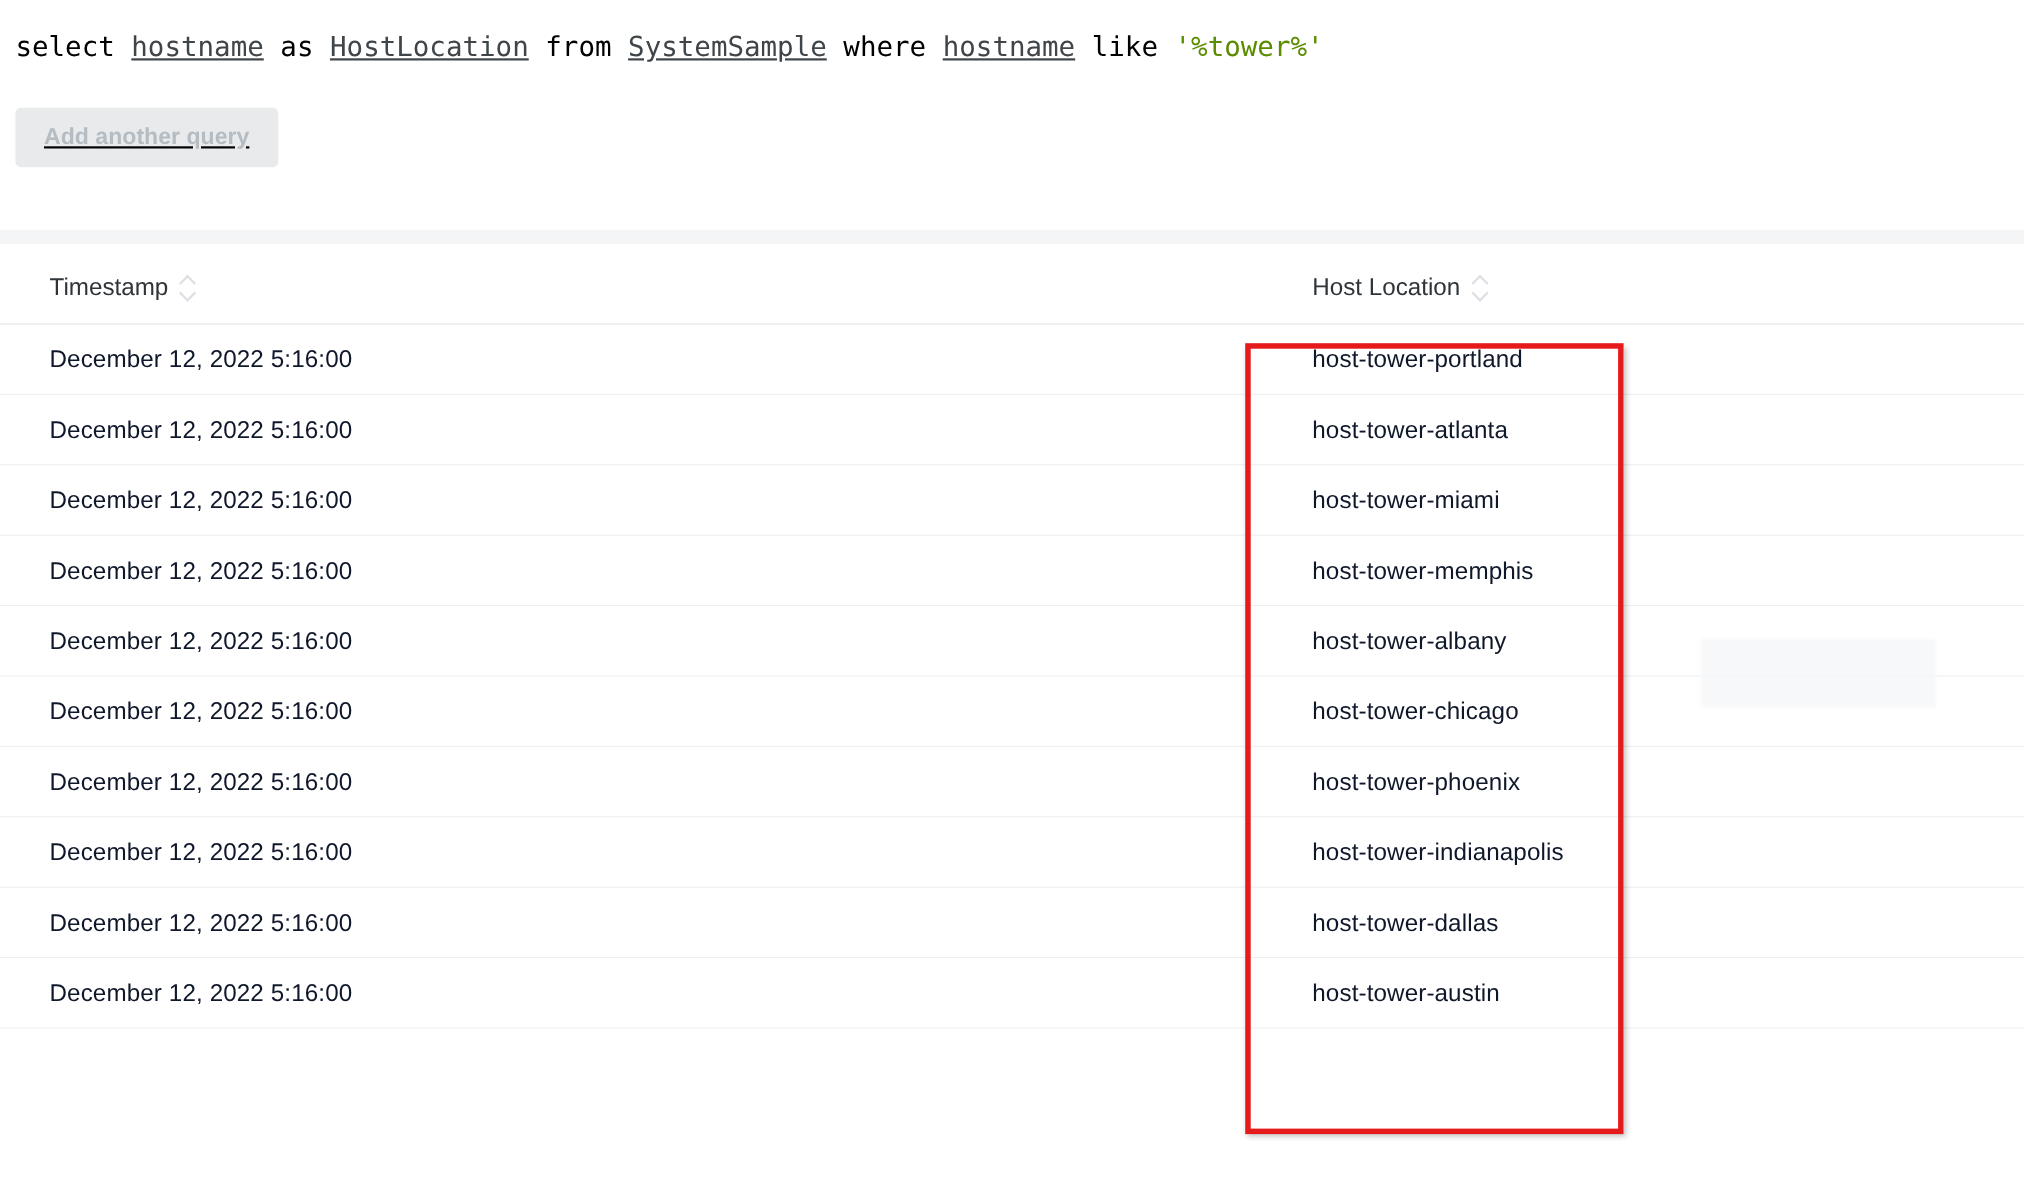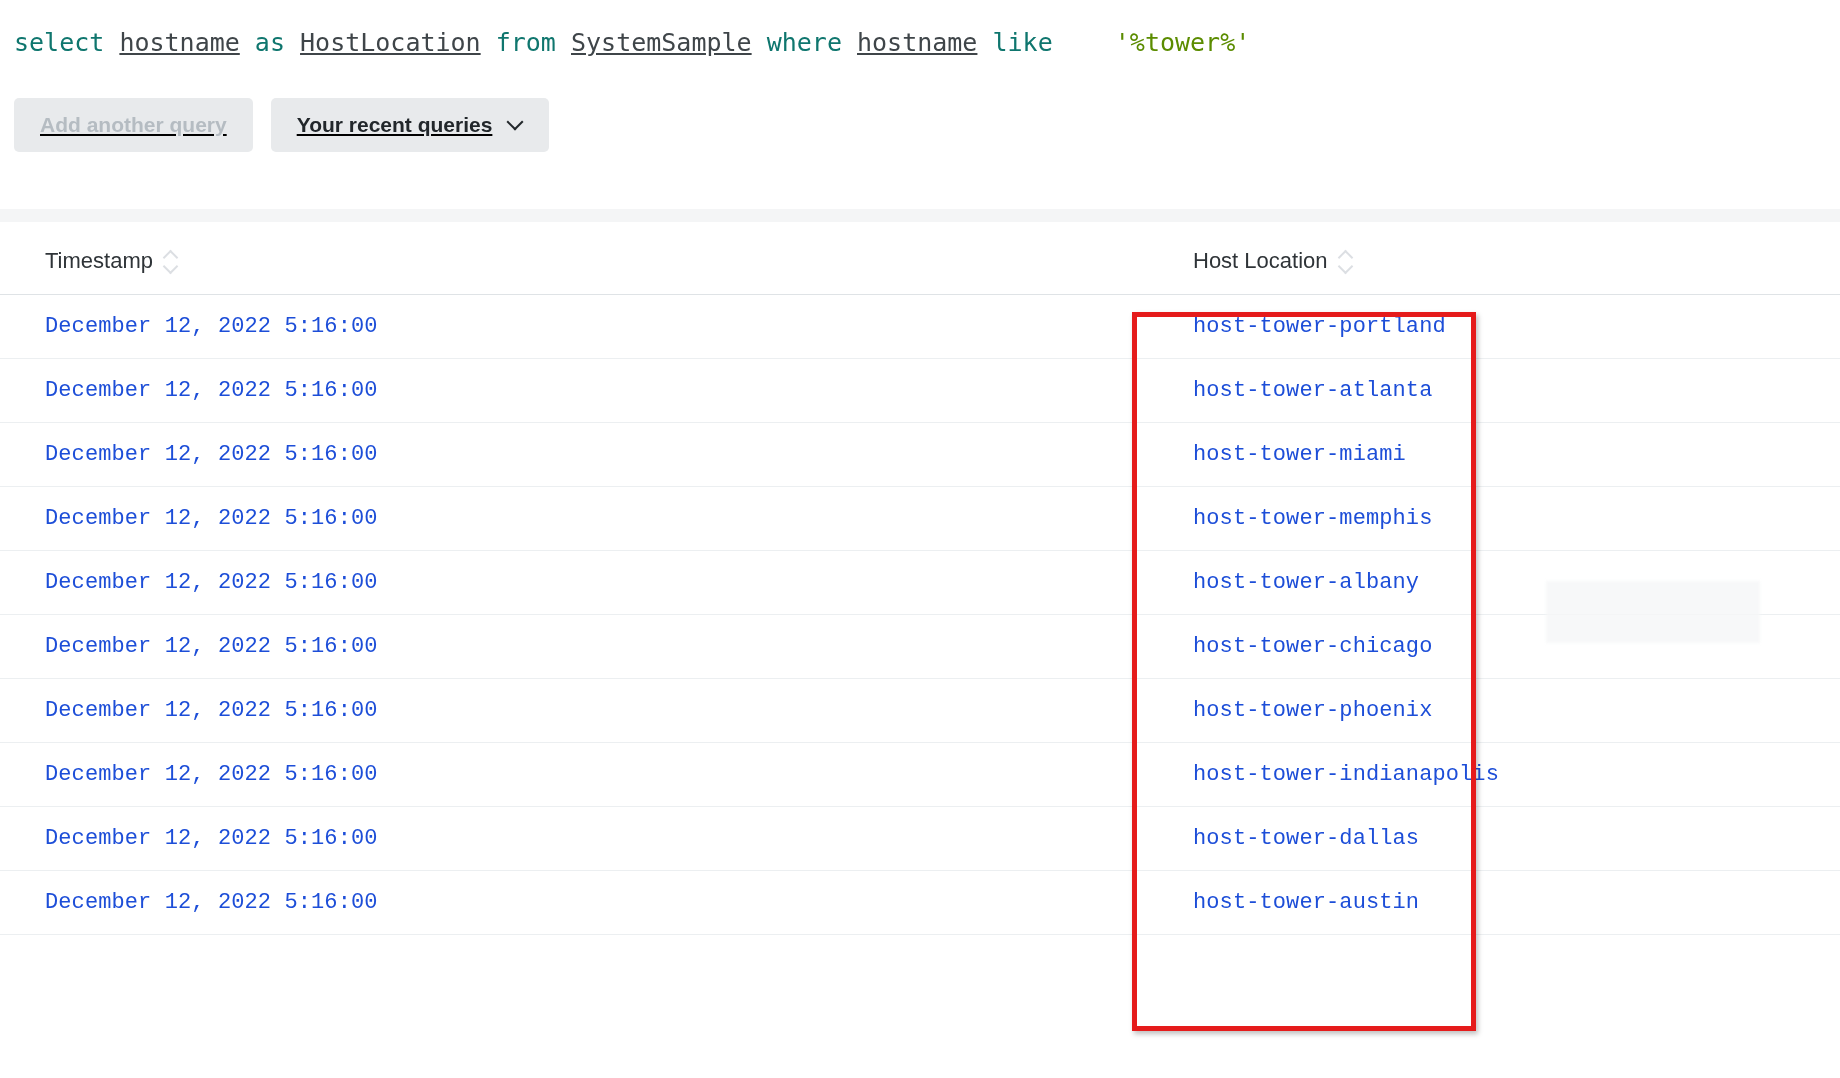--- a/index.html
+++ b/index.html
@@ -24,23 +24,23 @@
     padding: 26px 14px 0 14px;
     height: 82px;
   }
   .query-text {
     font-family: "DejaVu Sans Mono", monospace;
     font-size: 25px;
     line-height: 34px;
     letter-spacing: 0px;
     white-space: nowrap;
   }
-  .tok-kw   { color: #0f766e; }
+  .tok-kw   { color: #000000; }
   .tok-id   { color: #3f4549; text-decoration: underline; }
-  .tok-str  { color: #5b8c00; margin-left: 47px; }
+  .tok-str  { color: #5b8c00; }
   .tok-sp   { color: transparent; }
 
   
   .button-row {
     display: flex;
     align-items: center;
     gap: 18px;
     padding: 0 14px;
     height: 86px;
     text-decoration: underline;
@@ -119,27 +119,26 @@
     font-size: 22px;
     font-weight: 400;
     color: #2f3438;
     padding: 0 0 20px 45px;
     border-bottom: 1.5px solid #dfe3e6;
     vertical-align: bottom;
     white-space: nowrap;
   }
   table.results-table td {
     font-size: 22px;
-    color: #1d4ed8;
+    color: #0f172a;
     height: 64px;
     padding: 0 0 0 45px;
     border-bottom: 1.5px solid #eceff1;
     white-space: nowrap;
     letter-spacing: .1px;
-    font-family: Liberation Mono, monospace;
   }
   .th-inner {
     display: inline-flex;
     align-items: center;
     gap: 11px;
   }
   .sort-ico {
     display: inline-block;
     width: 13px;
     height: 22px;
@@ -192,24 +191,20 @@
 
   <div class="query-bar">
     <div class="query-text" id="query-text"><span class="tok-kw">select</span><span class="tok-sp"> </span><span class="tok-id">hostname</span><span class="tok-sp"> </span><span class="tok-kw">as</span><span class="tok-sp"> </span><span class="tok-id">HostLocation</span><span class="tok-sp"> </span><span class="tok-kw">from</span><span class="tok-sp"> </span><span class="tok-id">SystemSample</span><span class="tok-sp"> </span><span class="tok-kw">where</span><span class="tok-sp"> </span><span class="tok-id">hostname</span><span class="tok-sp"> </span><span class="tok-kw">like</span><span class="tok-sp"> </span><span class="tok-str">'%tower%'</span></div>
   </div>
 
   <div class="button-row">
     <button class="btn disabled">
       <span>Add another query</span>
     </button>
 
-    <button class="btn">
-      <span>Your recent queries</span>
-      <span class="chev"></span>
-    </button>
 
   </div>
 
   <div class="divider-band"></div>
 
   <div class="results">
 
 
     <table class="results-table">
       <colgroup>

